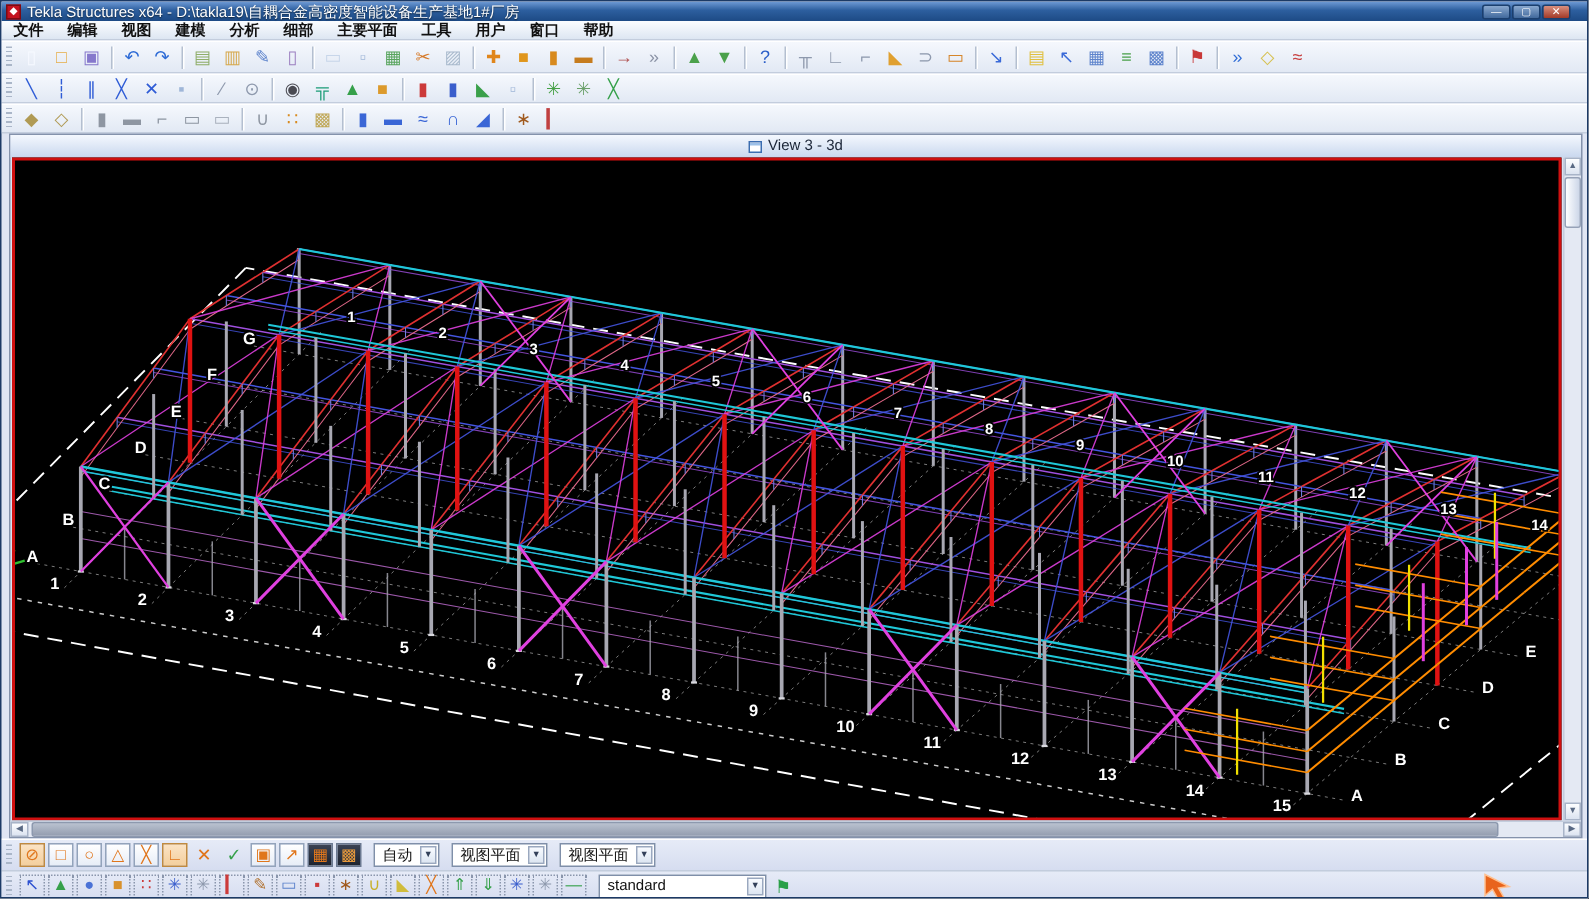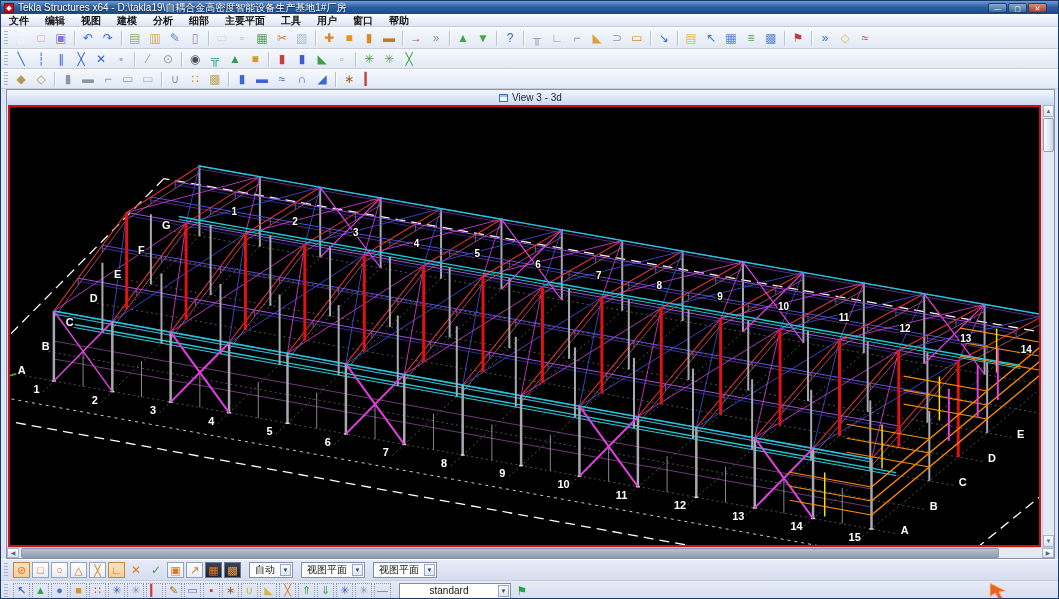--- a/index.html
+++ b/index.html
@@ -62,21 +62,21 @@
   .sq-btn.dark{background:linear-gradient(#3a4254,#1d2330);border-color:#6a7890;}
   .dot-btn{width:17px;height:16px;flex:0 0 auto;display:flex;align-items:center;justify-content:center;
     font-size:11px;line-height:1;border:1px dotted #8a96ac;background:transparent;}
   .plain-btn{width:18px;height:16px;flex:0 0 auto;display:flex;align-items:center;justify-content:center;
     font-size:12px;border:1px solid transparent;}
   .dd{height:16px;display:flex;align-items:center;gap:5px;margin-left:6px;padding:0 1px 0 5px;
     background:#fff;border:1px solid #7f8fa9;font-size:10px;color:#111;}
   .dd .arr{width:11px;height:12px;display:flex;align-items:center;justify-content:center;font-size:6px;
     color:#33415a;background:linear-gradient(#f8fbff,#dde6f2);border:1px solid #9aa8bf;}
   .combo{width:112px;}
-  .combo .lbl{flex:1;text-align:center;}
+  .combo .lbl{flex:1;}
   
   .cursor{position:absolute;left:988px;top:581px;width:26px;height:18px;pointer-events:none;}
 </style>
 </head>
 <body>
 
 <div class="window">
 
   <div class="titlebar">
     <div class="app-logo">◆</div>

